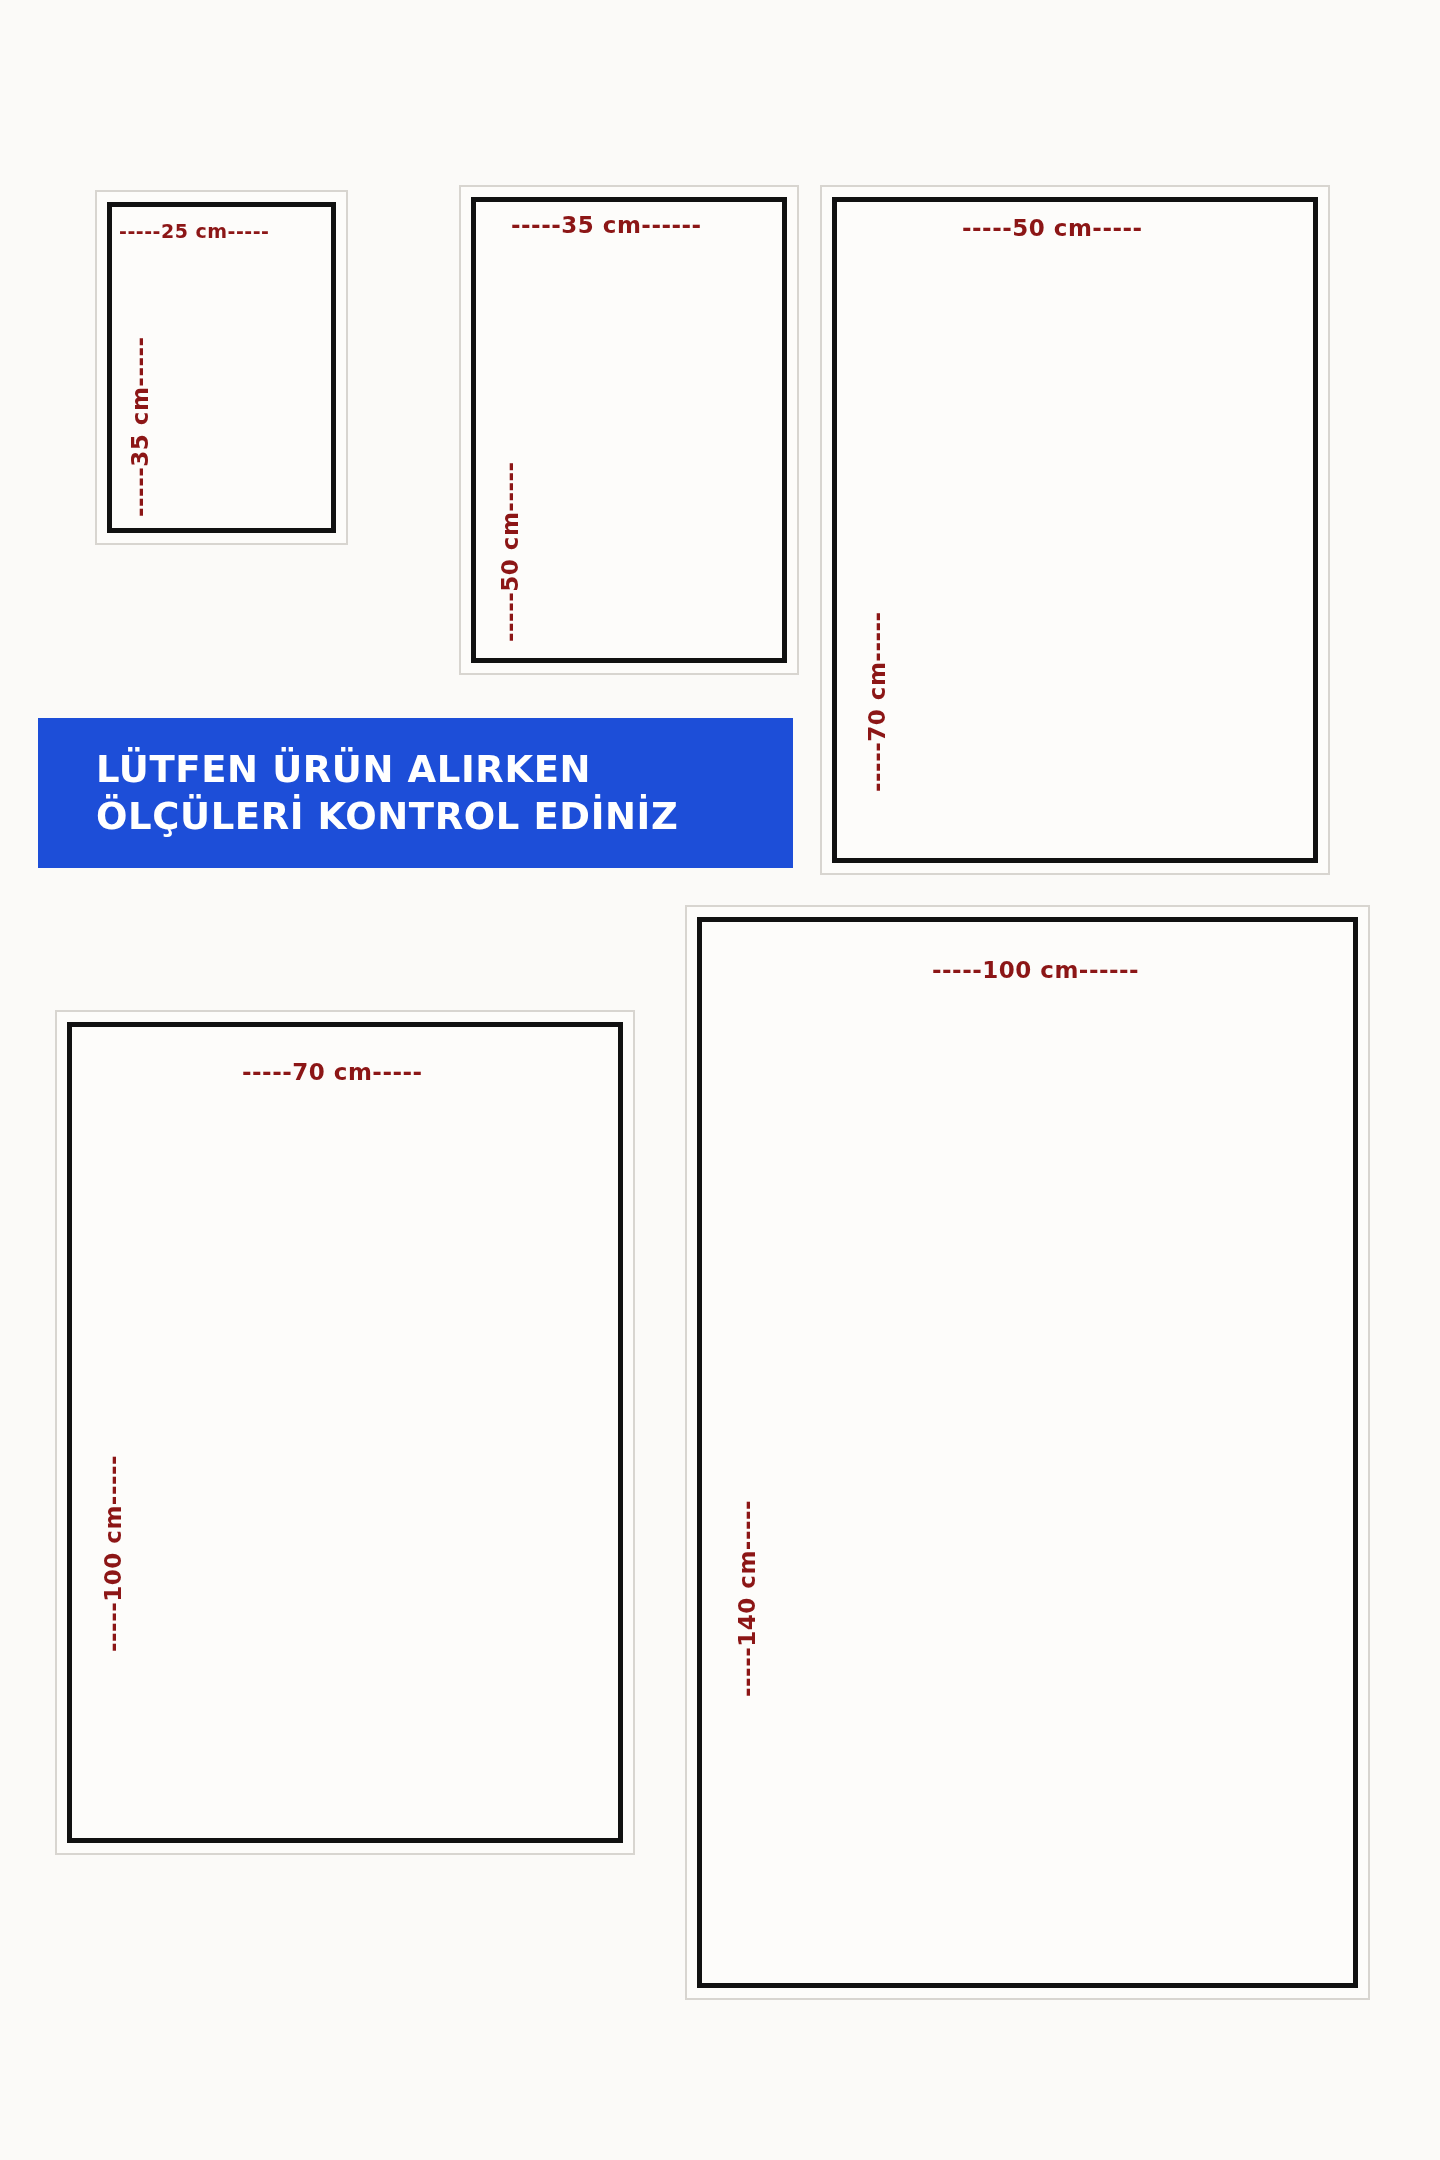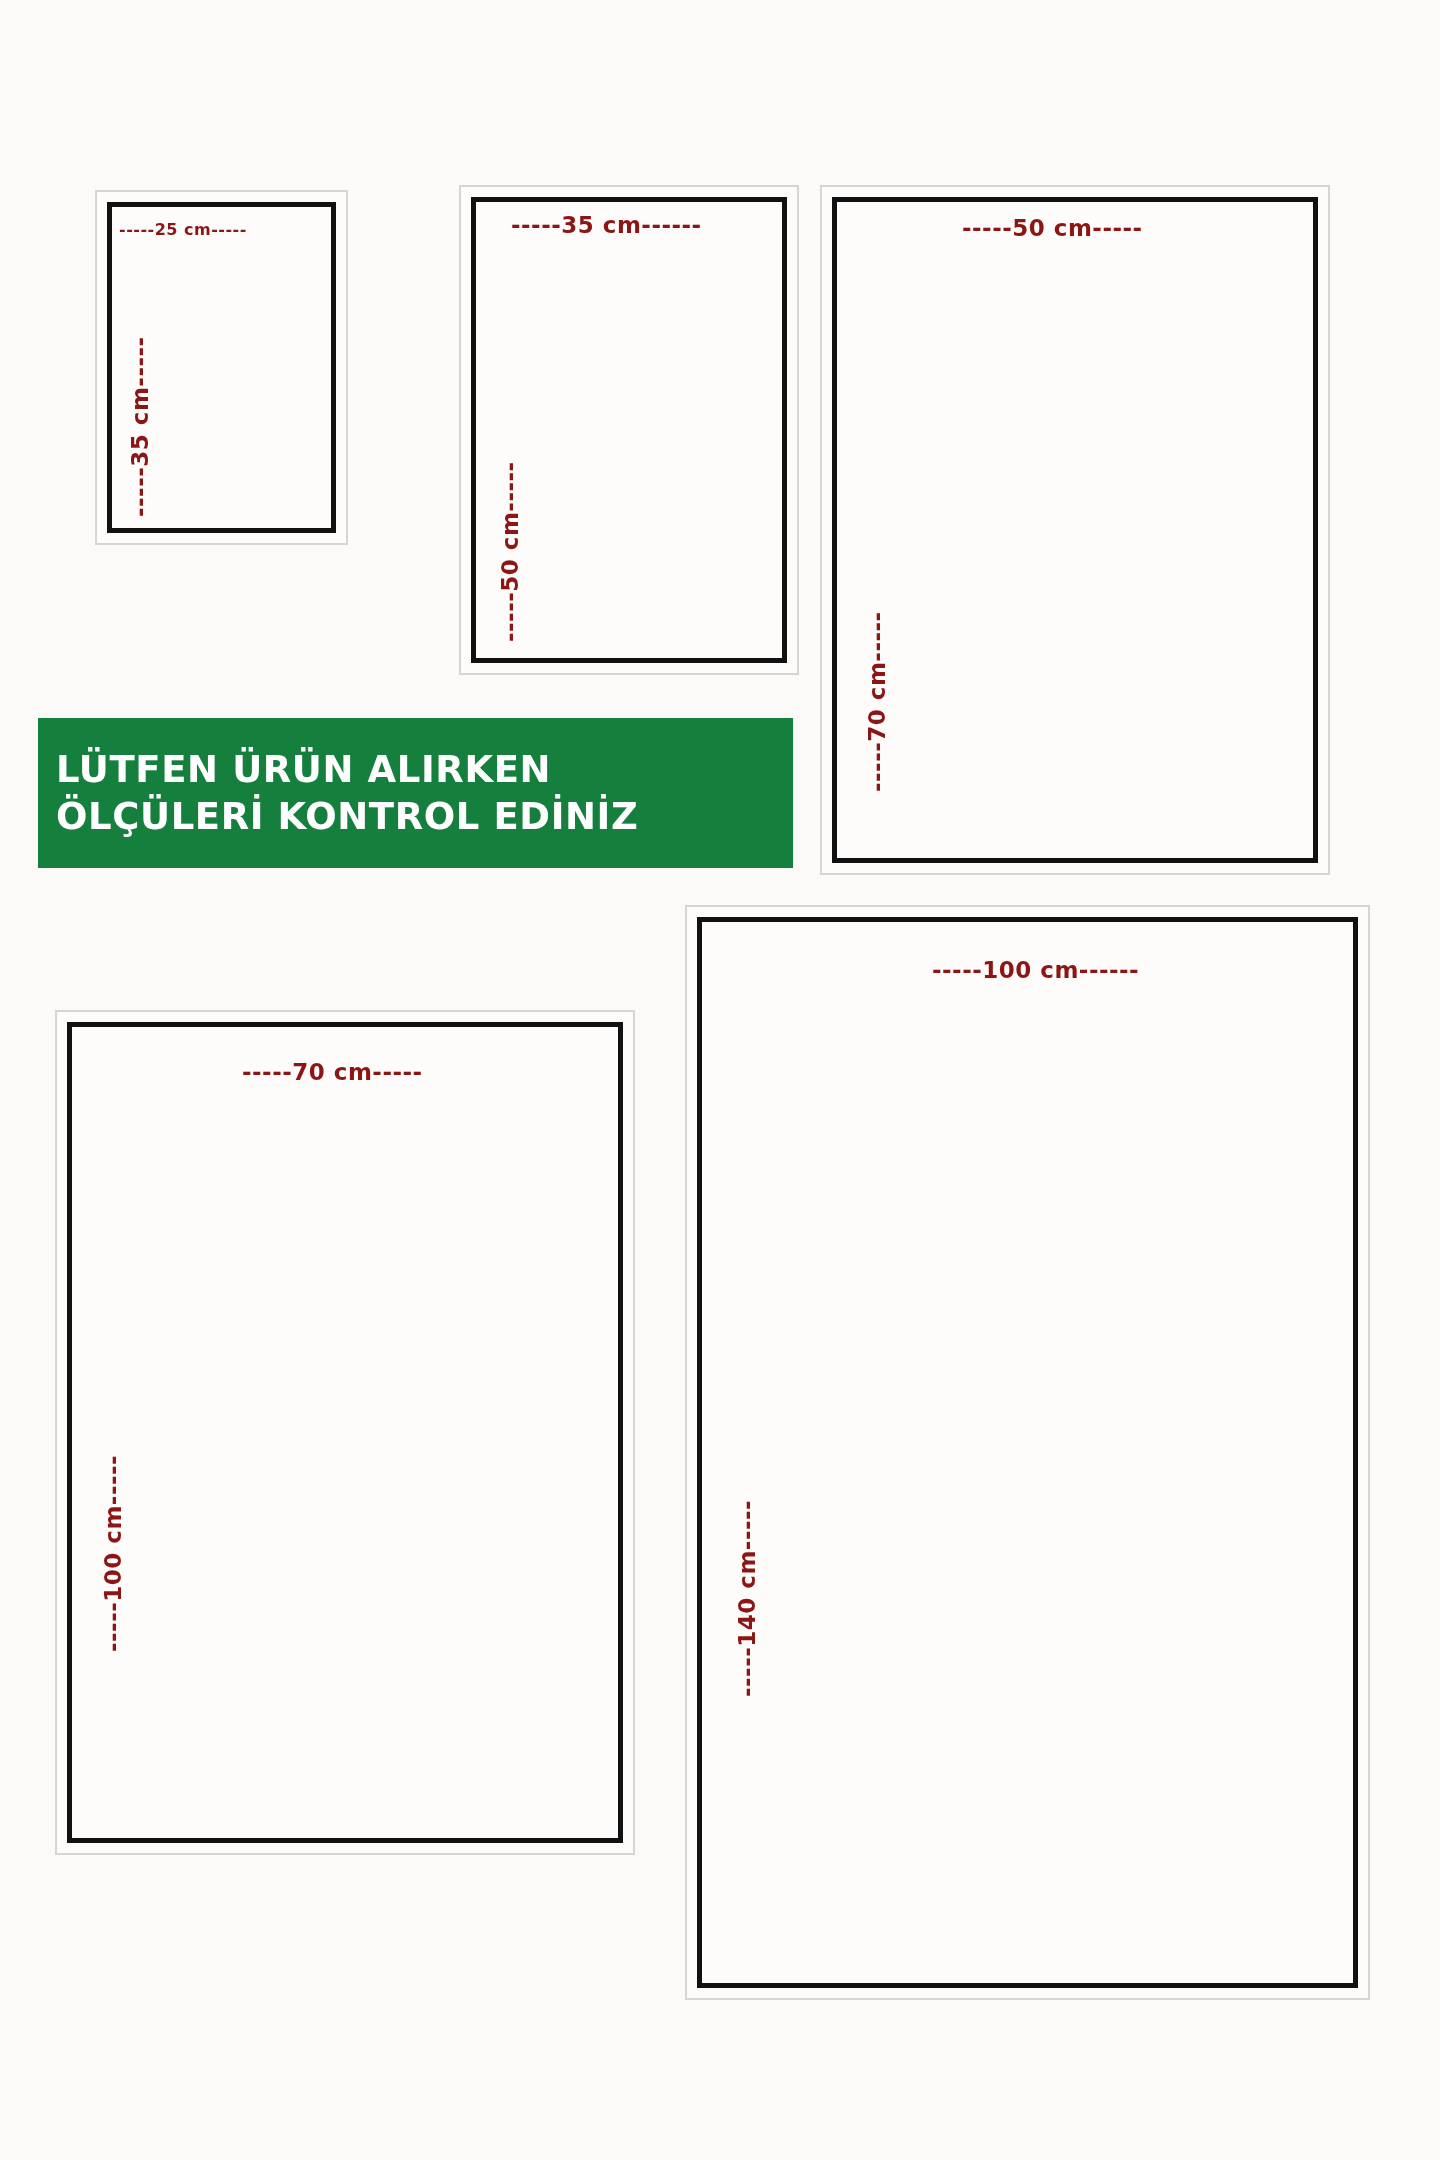--- a/index.html
+++ b/index.html
@@ -50,44 +50,44 @@
     letter-spacing: 0.5px;
     white-space: nowrap;
     font-family: "DejaVu Sans", sans-serif;
   }
   .dim.vert {
     transform-origin: 0 0;
     transform: rotate(-90deg);
   }
   .banner {
     position: absolute;
-    background: #15803d;
+    background: #1d4ed8;
     display: flex;
     flex-direction: column;
     justify-content: center;
-    padding-left: 18px;
+    padding-left: 58px;
     box-sizing: border-box;
   }
   .banner .line {
     color: #ffffff;
     font-weight: bold;
     font-size: 37px;
     letter-spacing: 0.6px;
     line-height: 1.28;
     font-family: "DejaVu Sans", sans-serif;
   }
 </style>
 </head>
 <body>
 
 <div id="canvas">
 
   <div class="frame" style="left:95px; top:190px; width:253px; height:355px;">
     <div class="inner"></div>
-    <div class="dim" style="left:22px; top:28px; font-size:16px;">-----25 cm-----</div>
+    <div class="dim" style="left:22px; top:28px; font-size:19px;">-----25 cm-----</div>
     <div class="dim vert" style="left:30px; top:325px; font-size:23px;">-----35 cm-----</div>
   </div>
 
   <div class="frame" style="left:415px; top:185px; width:340px; height:490px;margin-left:44px;">
     <div class="inner"></div>
     <div class="dim" style="left:50px; top:25px; font-size:23px;">-----35 cm------</div>
     <div class="dim vert" style="left:36px; top:455px; font-size:23px;">-----50 cm-----</div>
   </div>
 
   <div class="frame" style="left:820px; top:185px; width:510px; height:690px;">

